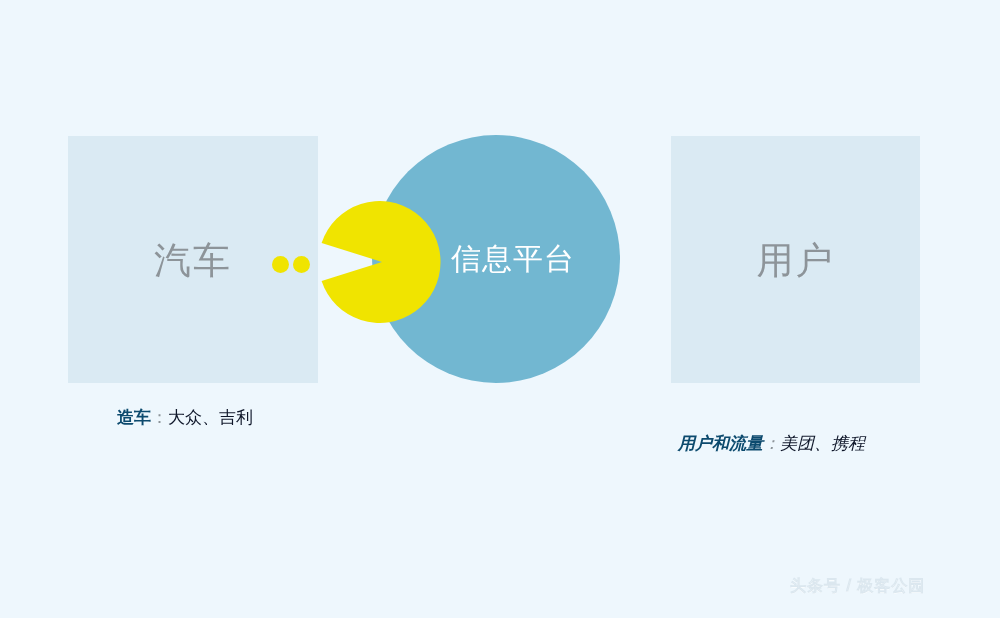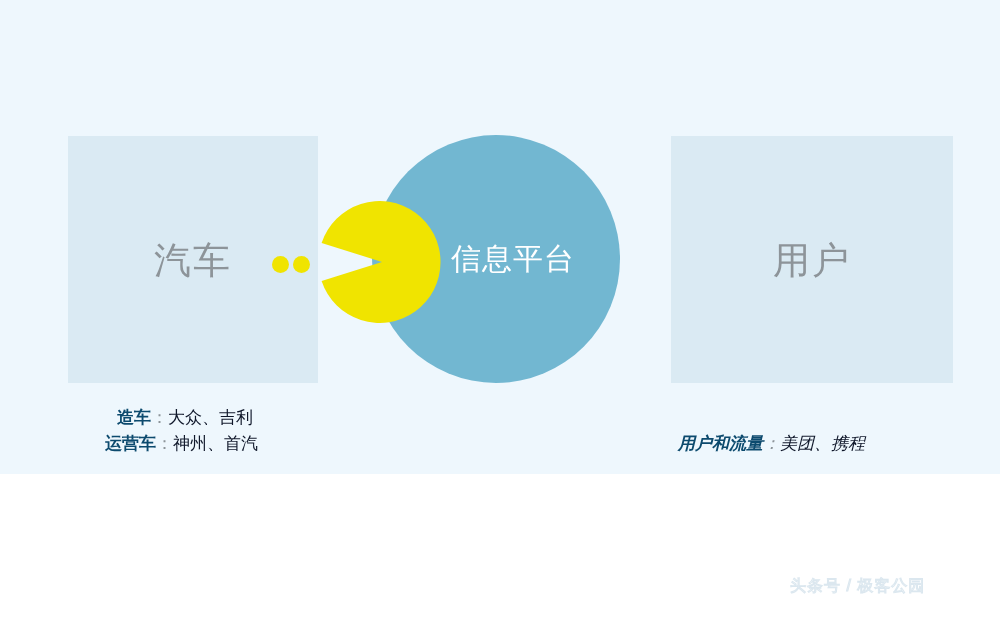--- a/index.html
+++ b/index.html
@@ -8,31 +8,31 @@
   }
   body {
     width: 1000px;
     height: 618px;
     overflow: hidden;
     font-family: "Liberation Sans", "DejaVu Sans", sans-serif;
   }
   #stage {
     position: relative;
     width: 1000px;
-    height: 474px;
+    height: 618px;
     background: #eef7fd;
   }
 
   
   .panel {
     position: absolute;
     background: #daeaf3;
   }
   #panel-cars   { left: 68px;  top: 136px; width: 250px; height: 247px; }
-  #panel-users  { left: 671px; top: 136px; width: 249px; height: 247px; padding-left: 33px; }
+  #panel-users  { left: 671px; top: 136px; width: 249px; height: 247px; }
 
   .panel-label {
     position: absolute;
     left: 0;
     right: 0;
     top: 50%;
     transform: translateY(-50%);
     text-align: center;
     font-size: 37px;
     line-height: 1;
@@ -148,23 +148,20 @@
   <div id="pellet-2" class="pellet"></div>
 
   <div id="panel-users" class="panel">
     <div class="panel-label">用户</div>
   </div>
 
   <div id="caption-cars" class="caption-block">
     <span class="caption-row">
       <span class="cap-key">造车</span><span class="cap-sep">：</span><span class="cap-val">大众、吉利</span>
     </span>
-    <span class="caption-row">
-      <span class="cap-key">运营车</span><span class="cap-sep">：</span><span class="cap-val">神州、首汽</span>
-    </span>
   </div>
 
 
   <div id="caption-users" class="caption-block">
     <span class="caption-row">
       <span class="cap-key">用户和流量</span><span class="cap-sep">：</span><span class="cap-val">美团、携程</span>
     </span>
   </div>
 
   <div id="watermark">头条号 / 极客公园</div>

